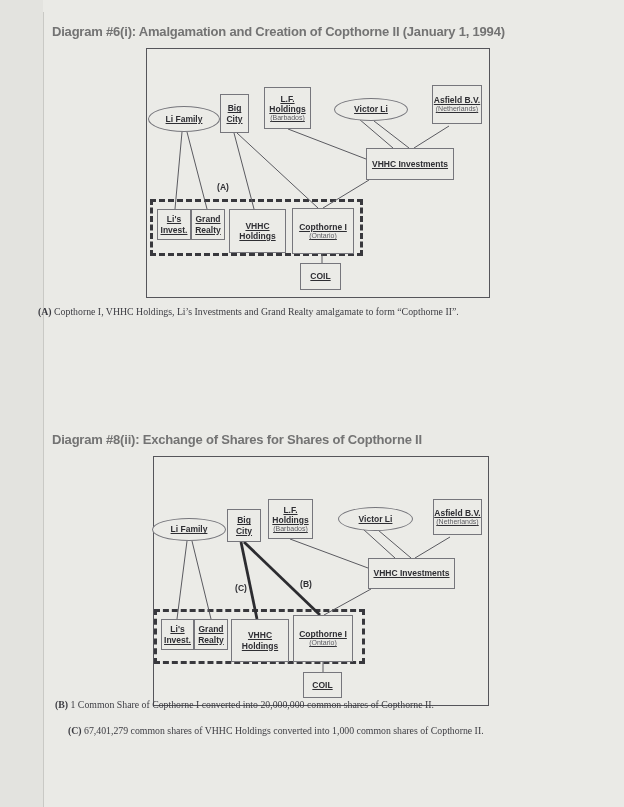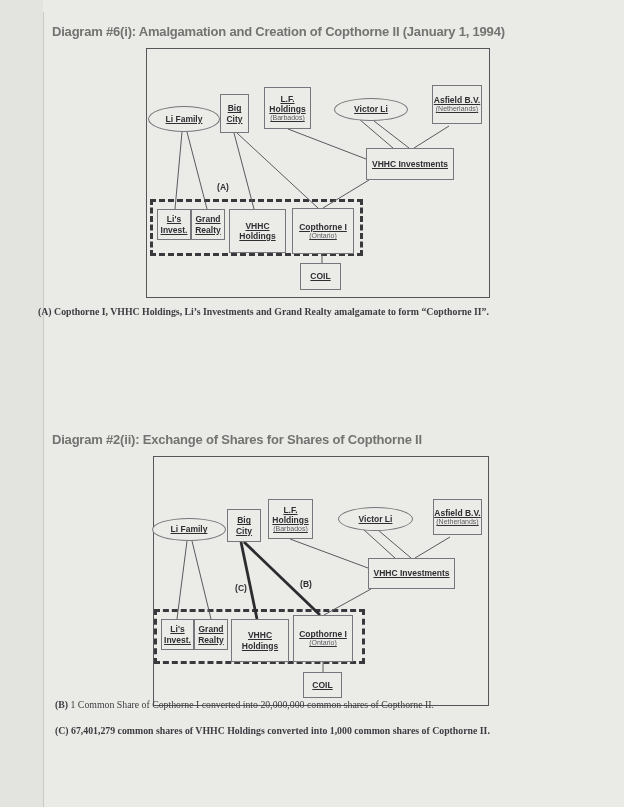--- a/index.html
+++ b/index.html
@@ -28,23 +28,23 @@
     display:flex;flex-direction:column;align-items:center;justify-content:center;
     text-align:center;font:bold 8.5px/1.18 "Liberation Sans",sans-serif;color:#2e2e33;text-decoration:underline;
   }
   .ne{border-radius:50%;align-items:center;}
   .sub{font-weight:normal;font-size:7px;line-height:1.15;color:#5c5c62;}
   .elabel{position:absolute;z-index:3;font:bold 8.5px "Liberation Sans",sans-serif;color:#2e2e33;width:16px;text-align:center;}
   .footnote{
     position:absolute;margin:0;
     font:9.8px/1.32 "Liberation Serif",serif;color:#3c3c42;white-space:nowrap;
   }
-  .f-a{left:38px;top:306px;font-weight:bold;}
+  .f-a{left:38px;top:306px;}
   .f-b{left:55px;top:699px;}
-  .f-c{left:55px;top:725px;font-weight:bold;}
+  .f-c{left:68px;top:725px;}
   .thin{stroke:#5a5a60;stroke-width:1;}
   .thick{stroke:#2c2c30;stroke-width:2.8;}
 </style>
 </head>
 <body>
 
 <div class="left-strip"></div>
 <div class="page-edge-line"></div>
 
 <h1 class="title t1">Diagram #6(i): Amalgamation and Creation of Copthorne II (January 1, 1994)</h1>
@@ -100,21 +100,21 @@
   </div>
   <div class="nb" style="left:153px;top:214px;width:41px;height:27px">
     <span>COIL</span>
   </div>
 
   <div class="elabel" style="left:68px;top:133px">(A)</div>
 </div>
 
 <p class="footnote f-a"><b>(A)</b> <span>Copthorne I, VHHC Holdings, Li’s Investments and Grand Realty amalgamate to form “Copthorne II”.</span></p>
 
-<h1 class="title t2">Diagram #2(ii): Exchange of Shares for Shares of Copthorne II</h1>
+<h1 class="title t2">Diagram #8(ii): Exchange of Shares for Shares of Copthorne II</h1>
 
 <div class="diagram d2">
   <svg width="336" height="250" viewBox="0 0 336 250">
     <line class="thin" x1="33" y1="84" x2="23" y2="162"></line>
     <line class="thin" x1="38" y1="84" x2="57" y2="162"></line>
     <line class="thick" x1="87" y1="85" x2="103" y2="162"></line>
     <line class="thick" x1="90" y1="85" x2="166" y2="158"></line>
     <line class="thin" x1="136" y1="82" x2="214" y2="111"></line>
     <line class="thin" x1="209" y1="72" x2="241" y2="101"></line>
     <line class="thin" x1="224" y1="73" x2="257" y2="101"></line>

